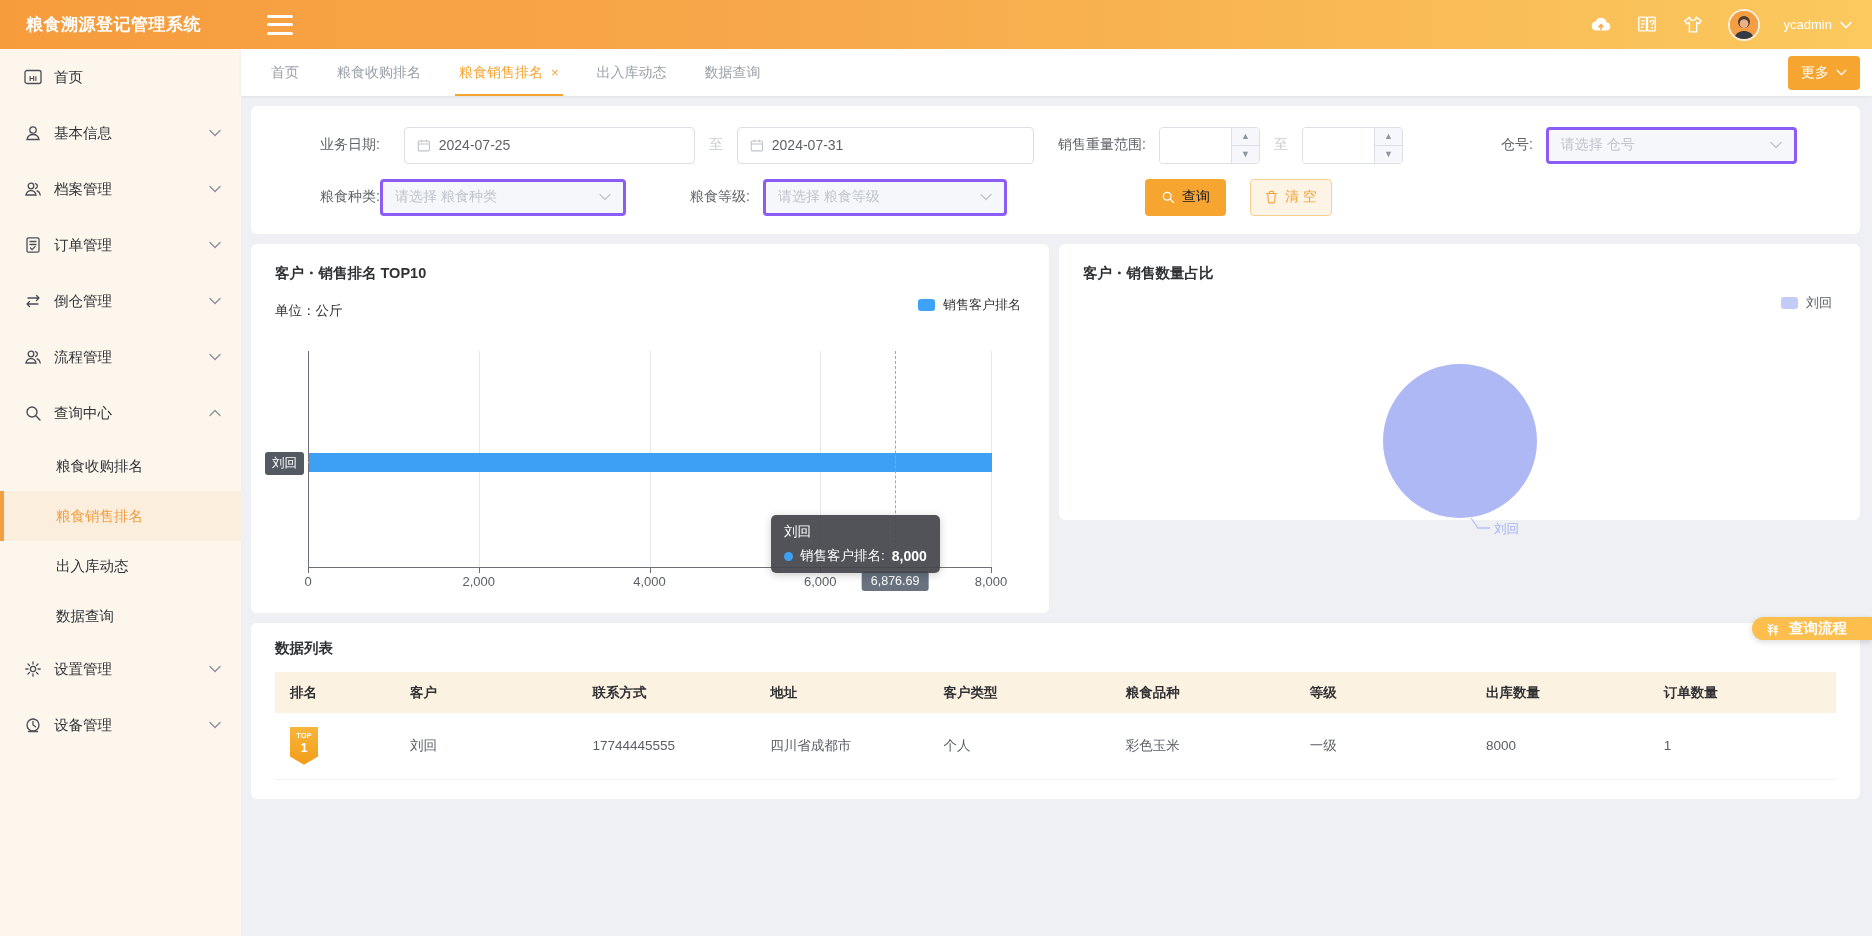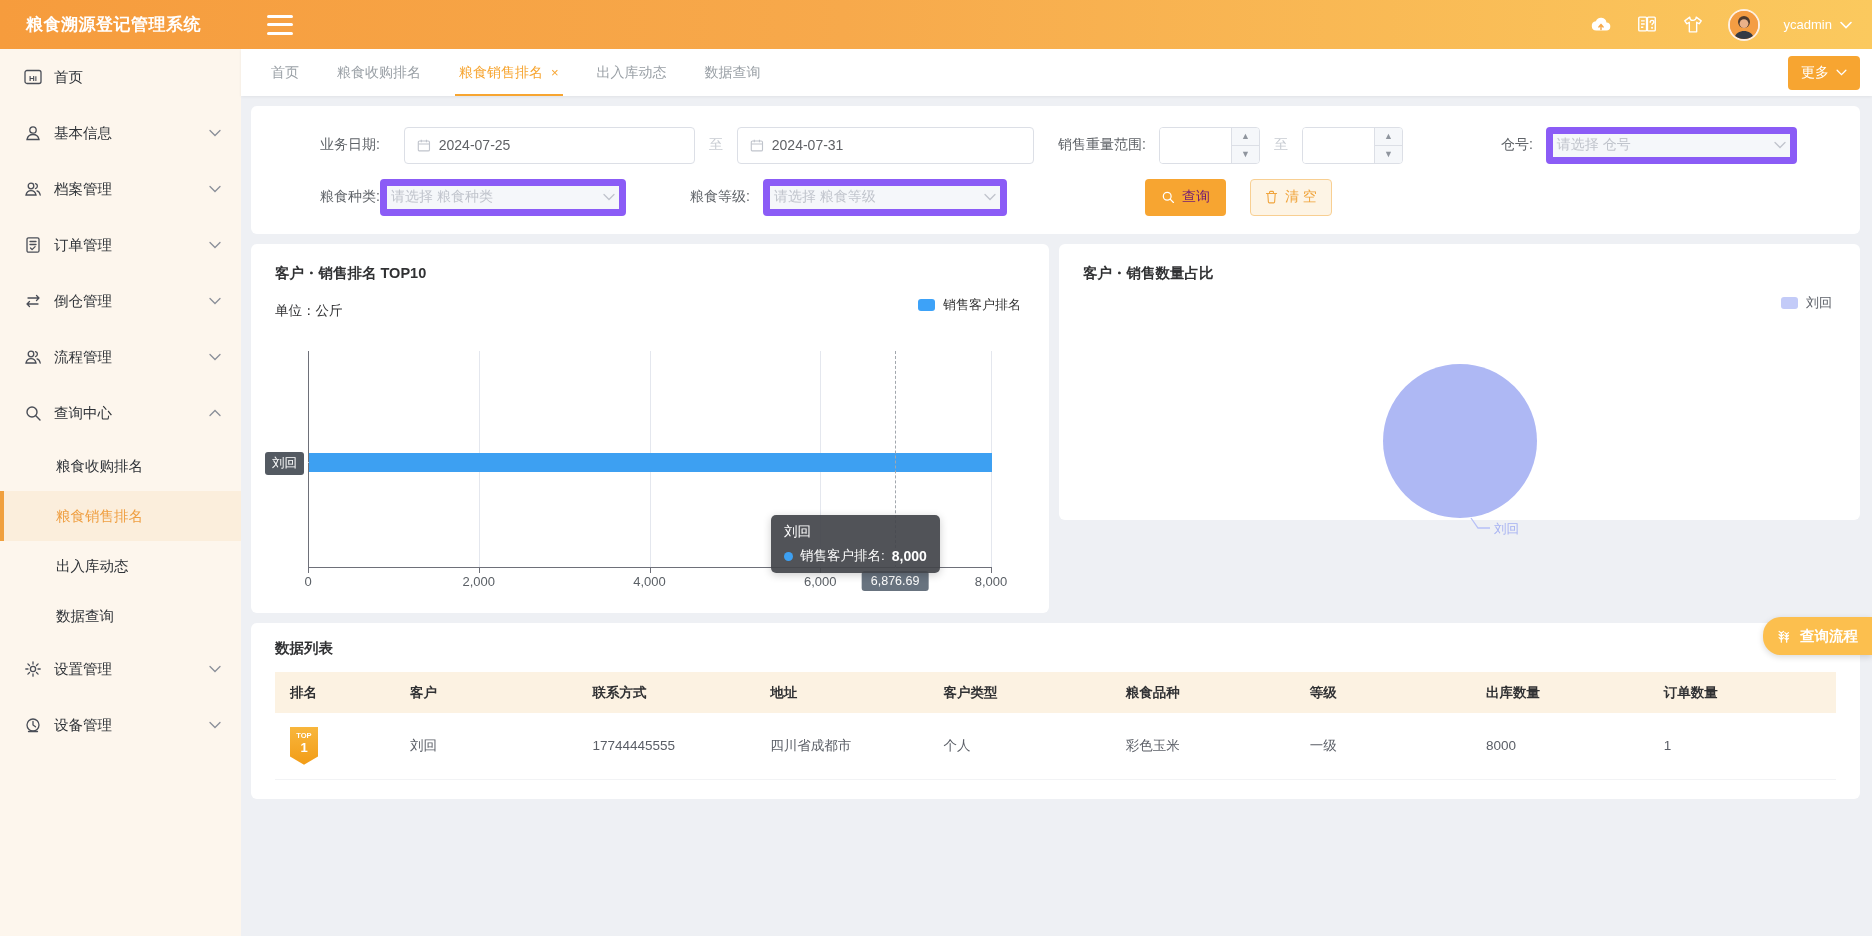--- a/index.html
+++ b/index.html
@@ -46,23 +46,23 @@
   .flabel { color:#5f6368; font-size:14px; text-align:right; white-space:nowrap; }
   .w105 { width:105px; }
   .inp { height:37px; border:1px solid #dcdfe6; border-radius:4px; background:#fff; display:flex; align-items:center; padding:0 12px; gap:8px; color:#606266; }
   .inp input { border:none; outline:none; font-size:14px; color:#606266; width:100%; background:transparent; font-family:inherit; }
   .sep { color:#c8ccd2; margin:0 14px; }
   .numbox { width:101px; height:37px; border:1px solid #dcdfe6; border-radius:4px; background:#fff; display:flex; overflow:hidden; }
   .numbox input { flex:1; border:none; outline:none; width:60px; padding:0 8px; }
   .spin { width:28px; border-left:1px solid #dcdfe6; background:#f5f7fa; display:flex; flex-direction:column; }
   .spin div { flex:1; display:flex; align-items:center; justify-content:center; color:#8f959e; font-size:9px; cursor:pointer; }
   .spin div:first-child { border-bottom:1px solid #dcdfe6; }
-  .selbox { height:37px; background:#f5f7fa; border:7px solid #8b5cf6; border-radius:4px; display:flex; align-items:center; padding:0 4px; color:#c0c4cc; cursor:not-allowed; }
+  .selbox { height:37px; background:#f5f7fa; border:3px solid #8b5cf6; border-radius:4px; display:flex; align-items:center; padding:0 12px; color:#c0c4cc; cursor:not-allowed; }
   .selbox .ph { flex:1; font-size:14px; }
-  .btn-search { height:37px; background:#f7a531; color:#701a75; border:none; border-radius:4px; padding:0 16px; font-size:14px; display:flex; align-items:center; gap:7px; cursor:pointer; }
+  .btn-search { height:37px; background:#f7a531; color:#0f172a; border:none; border-radius:4px; padding:0 16px; font-size:14px; display:flex; align-items:center; gap:7px; cursor:pointer; }
   .btn-clear { height:37px; background:#fdf4e5; color:#f0a43c; border:1px solid #f8cf92; border-radius:4px; padding:0 14px; font-size:14px; display:flex; align-items:center; gap:7px; cursor:pointer; }
 
   
   .charts { display:flex; gap:10px; margin-top:10px; }
   .chart-card1 { width:798px; height:369px; position:relative; }
   .chart-card2 { flex:1; height:276px; position:relative; }
   .c-title { position:absolute; left:24px; top:20px; font-size:14.5px; font-weight:bold; color:#303133; }
   .c-unit { position:absolute; left:24px; top:58px; font-size:13.5px; color:#303133; }
   .legend { position:absolute; right:28px; top:52px; display:flex; align-items:center; gap:8px; font-size:13px; color:#333; }
   .legend .sq { width:17px; height:12px; border-radius:3px; }
@@ -90,22 +90,22 @@
   .t-title { font-size:14.5px; font-weight:bold; color:#303133; }
   table { width:100%; border-collapse:collapse; table-layout:fixed; margin-top:14px; }
   thead th { background:#fcf2e2; height:41px; font-size:13.5px; font-weight:bold; color:#303133; text-align:left; padding-left:15px; }
   tbody td { height:66px; font-size:13.5px; color:#5a5e66; text-align:left; padding-left:15px; border-bottom:1px solid #f2f3f5; }
   .rankbadge { width:28px; height:38px; background:linear-gradient(180deg,#f8b63c,#f29c17); clip-path:polygon(0 0,100% 0,100% 78%,50% 100%,0 78%);
     color:#fff; display:flex; flex-direction:column; align-items:center; justify-content:flex-start; padding-top:5px; line-height:1; }
   .rankbadge .rt { font-size:7.5px; font-weight:bold; }
   .rankbadge .rn { font-size:13px; font-weight:bold; margin-top:2px; }
 
   
-  .float-btn { position:absolute; right:0; top:568px; height:38px; background:#fcbf4e; color:#fff; font-size:14.5px; font-weight:bold;
-    border:none; border-radius:18px 0 0 18px; padding:0 14px 0 13px; display:flex; align-items:center; gap:8px; cursor:pointer;
+  .float-btn { position:absolute; right:0; top:568px; height:23px; background:#fcbf4e; color:#fff; font-size:14.5px; font-weight:bold;
+    border:none; border-radius:18px 0 0 18px; padding:0 25px 0 13px; display:flex; align-items:center; gap:8px; cursor:pointer;
     box-shadow:0 2px 6px rgba(0,0,0,.15); z-index:20; }
 
   svg { display:block; }
 </style>
 </head>
 <body>
 
 <div class="header">
   <div class="header-title">粮食溯源登记管理系统</div>
   <div class="hamburger">

